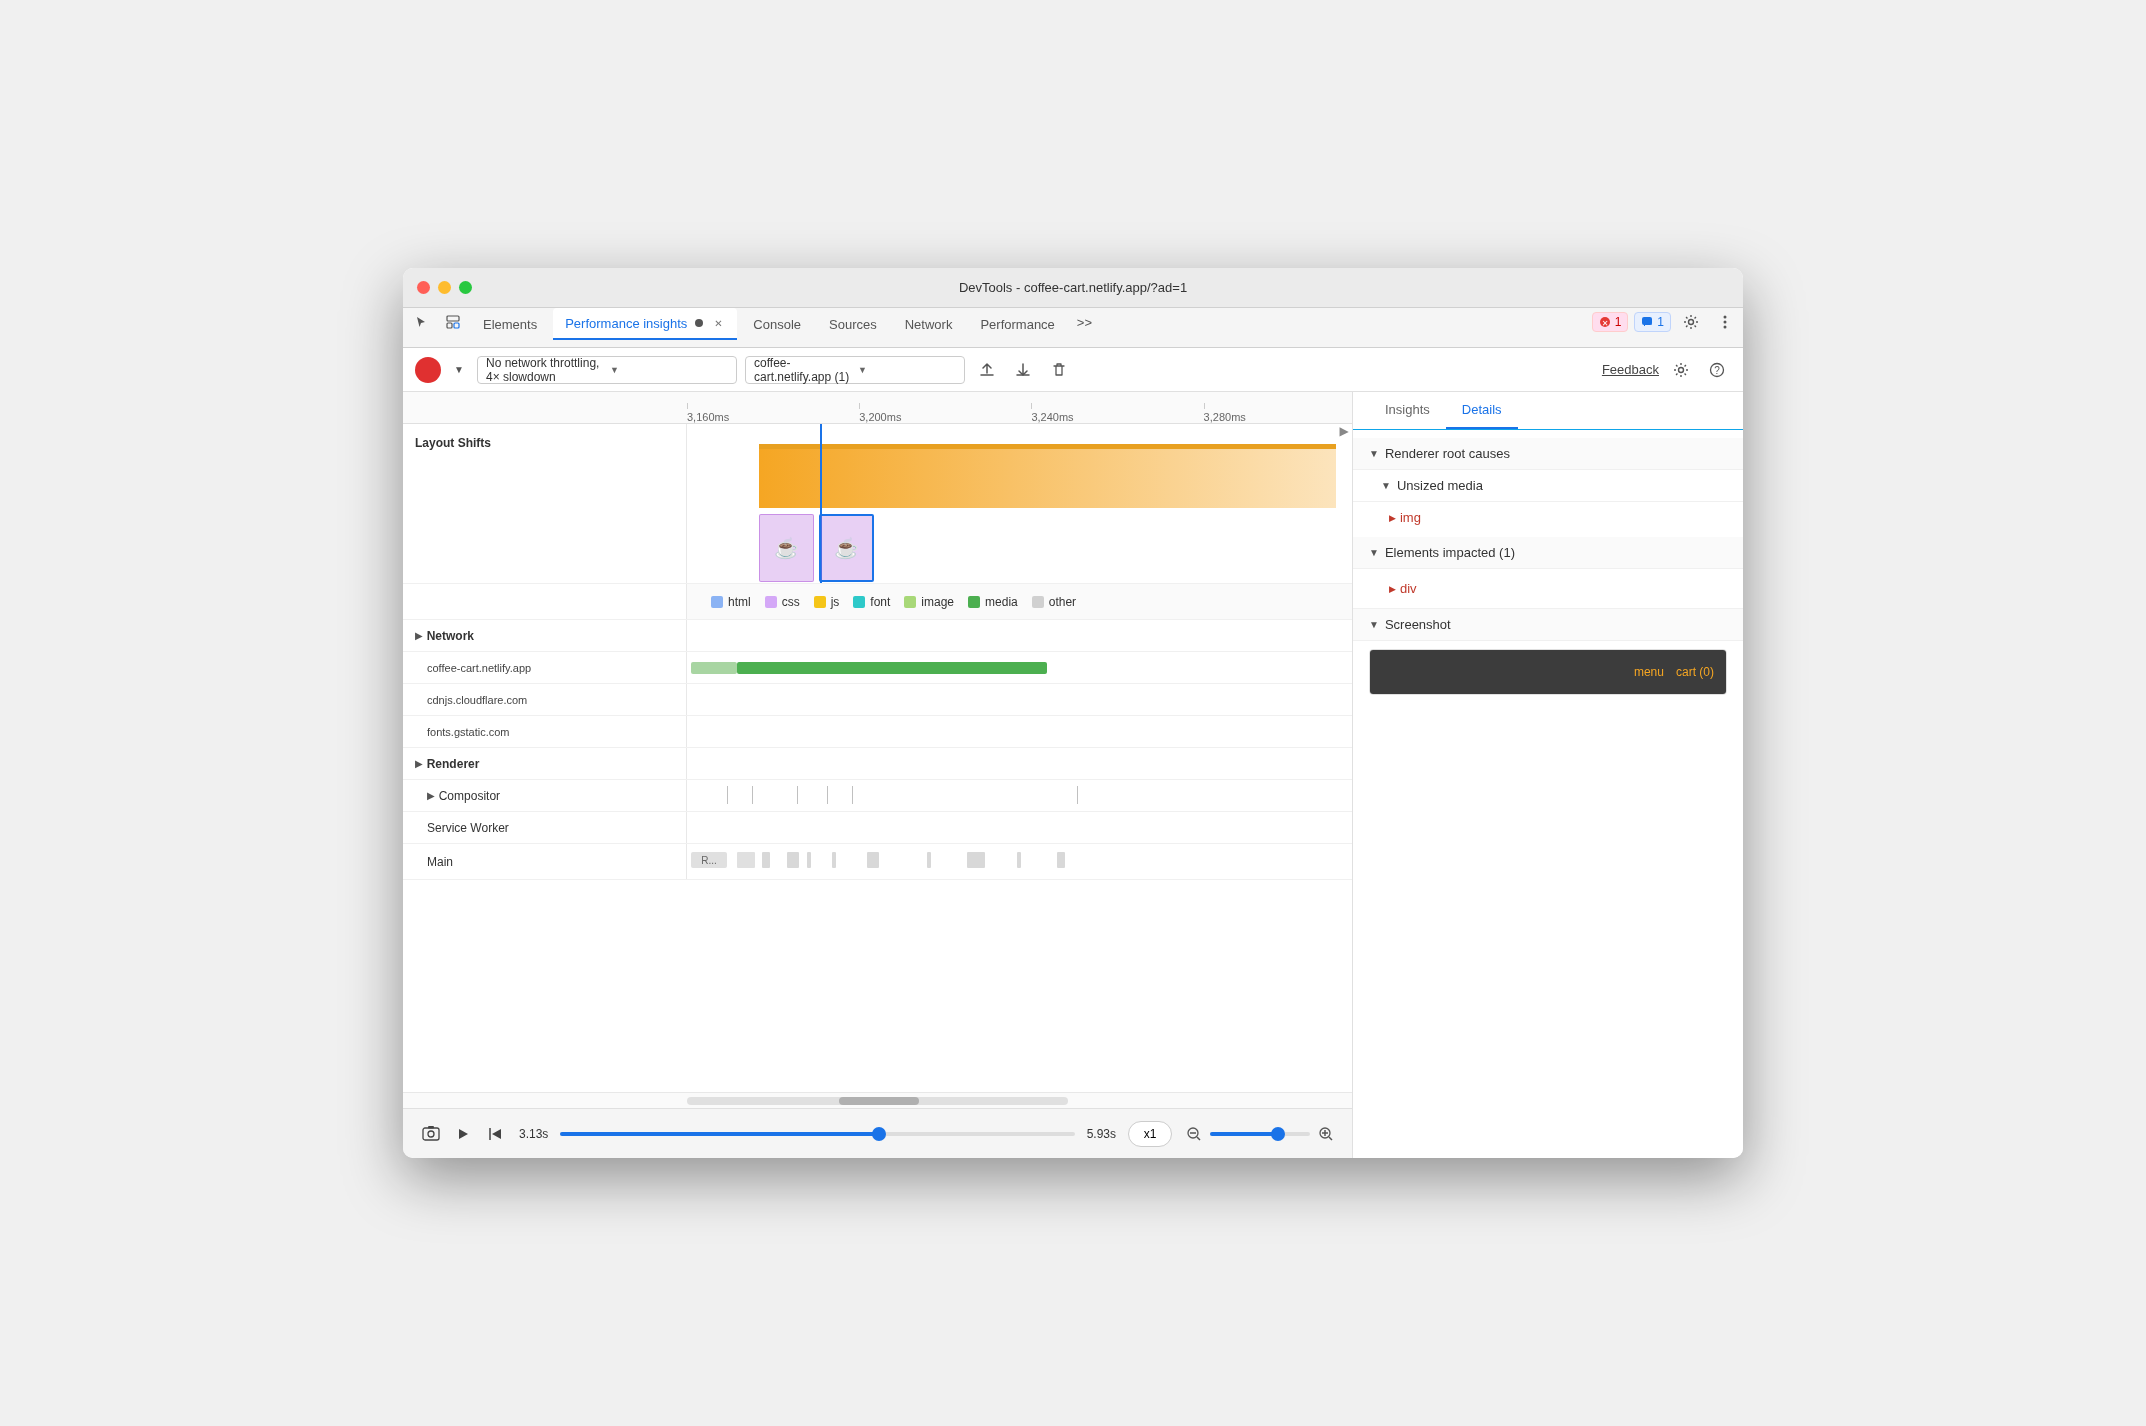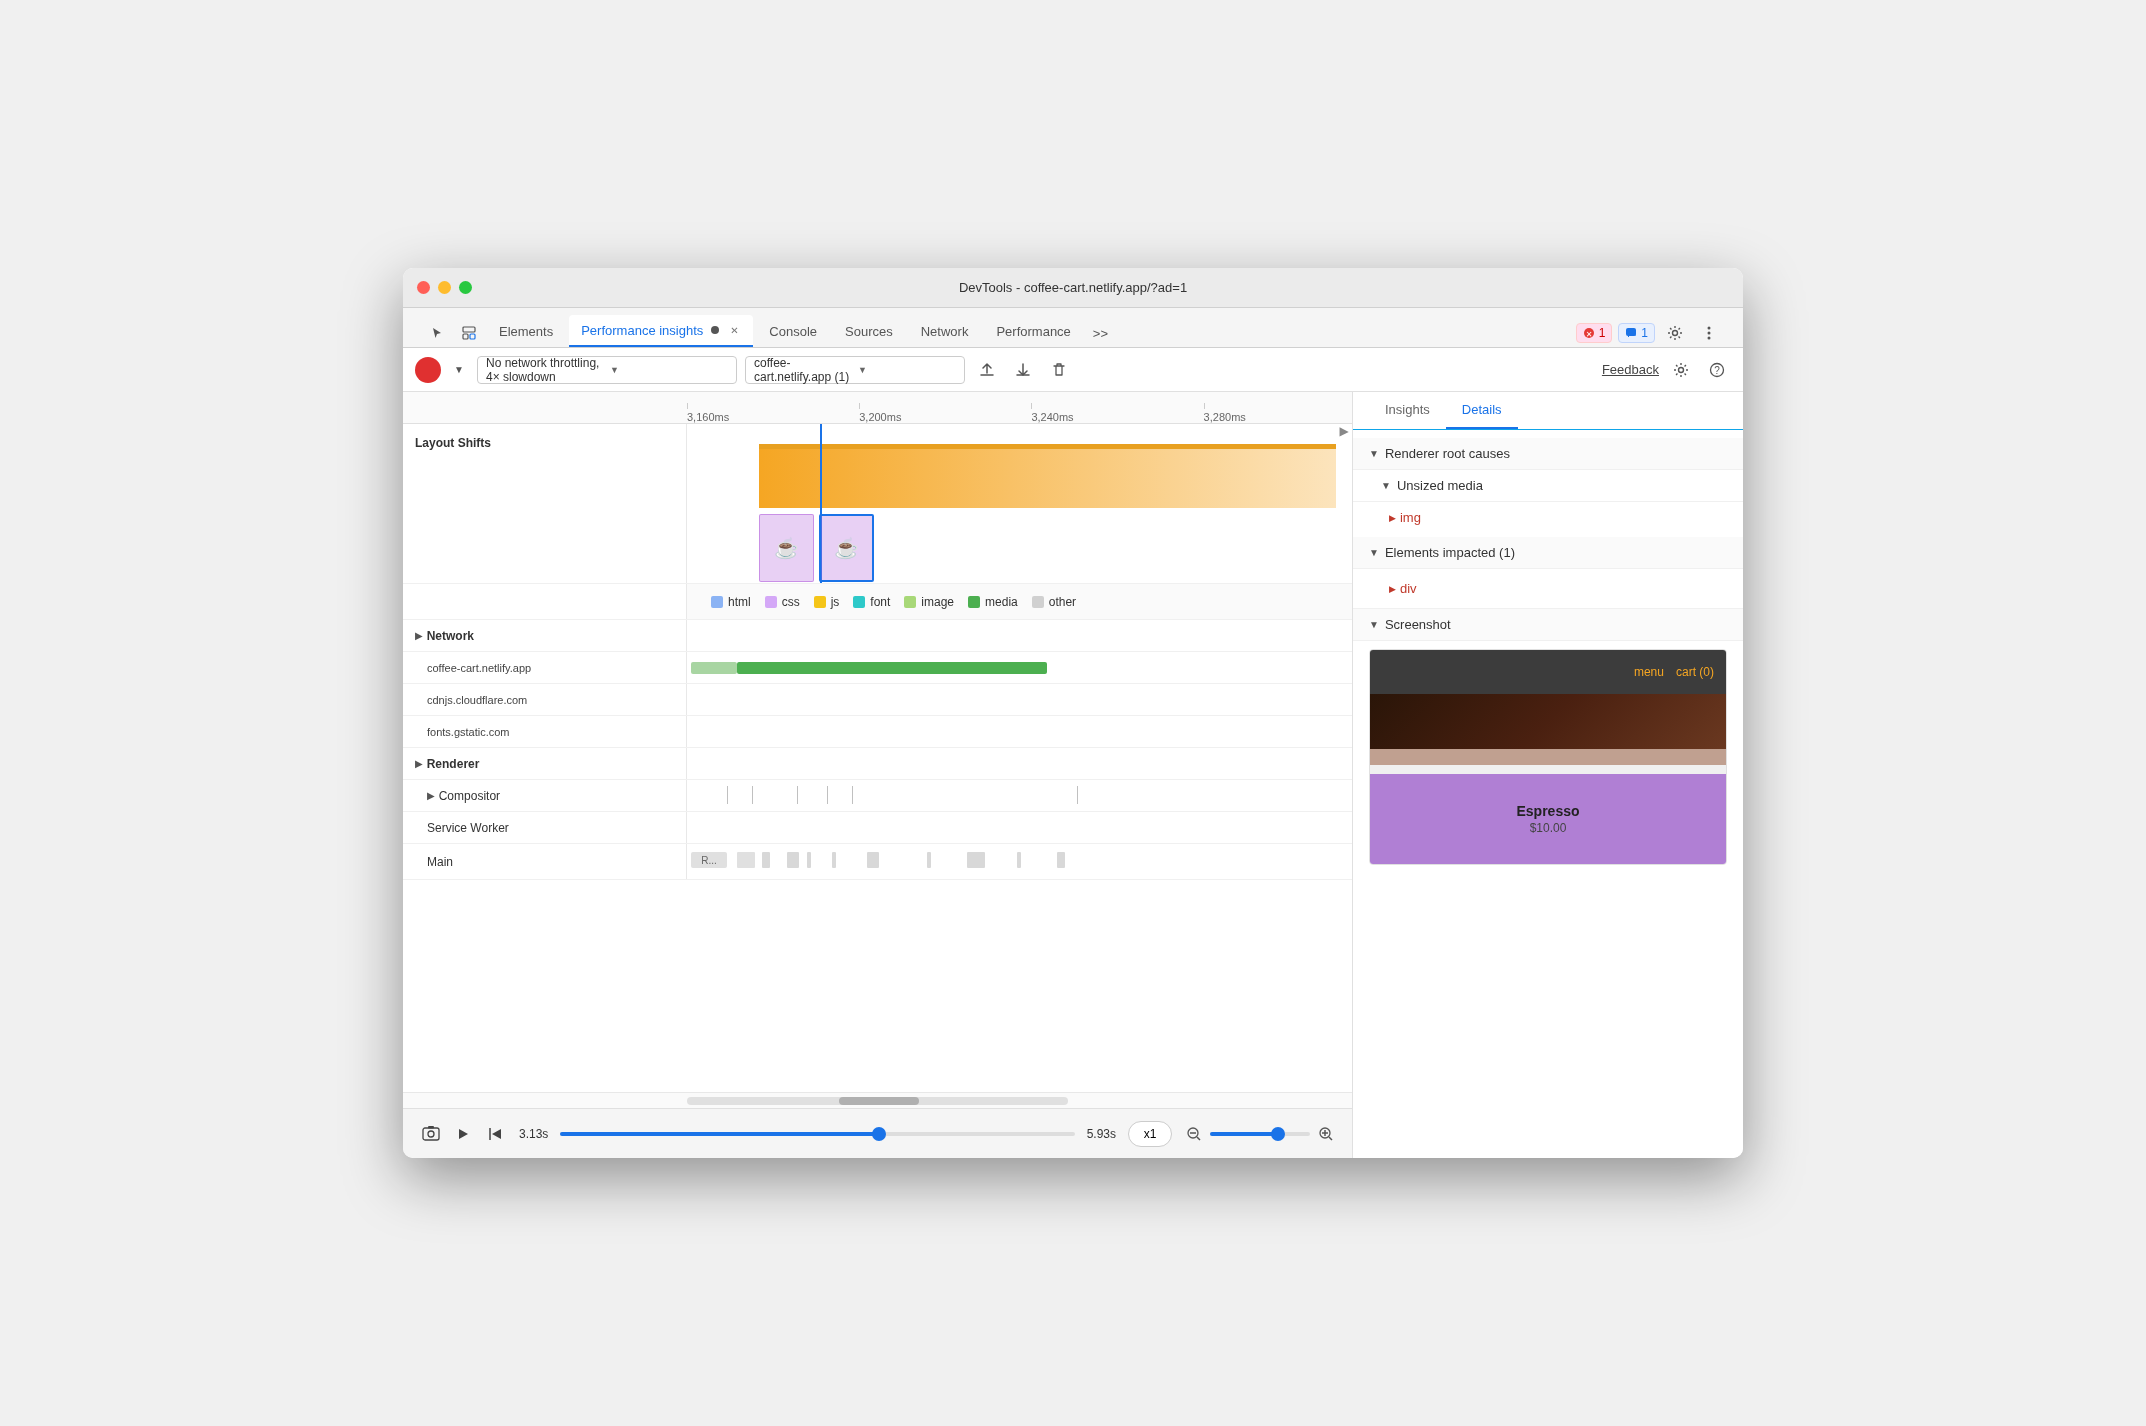--- a/index.html
+++ b/index.html
@@ -47,22 +47,22 @@
       transform: translateX(-50%);
       font-size: 13px;
       color: #333;
       font-weight: 500;
     }
     
     .tabbar {
       background: #f5f5f5;
       height: 40px;
       display: flex;
-      align-items: flex-end;
-      padding: 0 20px;
+      align-items: flex-start;
+      padding: 0 4px;
       border-bottom: 1px solid #d0d0d0;
       flex-shrink: 0;
       gap: 4px;
     }
     .tab-icon-btn {
       width: 28px;
       height: 28px;
       display: flex;
       align-items: center;
       justify-content: center;
@@ -1036,27 +1036,18 @@
             <span class="triangle">▼</span>
             <span>Screenshot</span>
           </div>
           <div class="screenshot-container">
 
             <div class="screenshot-nav">
               <span class="screenshot-nav-link">menu</span>
               <span class="screenshot-nav-link">cart (0)</span>
             </div>
 
-            <div class="screenshot-img">
-
-              <div style="position: absolute; top: 0; left: 0; right: 0; height: 55px; background: linear-gradient(135deg, #2a1508 0%, #4a2010 50%, #6a3820 100%);"></div>
-
-              <div class="screenshot-product">
-                <span class="product-name">Espresso</span>
-                <span class="product-price">$10.00</span>
-              </div>
-            </div>
           </div>
         </div>
       </div>
     </div>
   </div>
 </div>
 
 </body></html>

